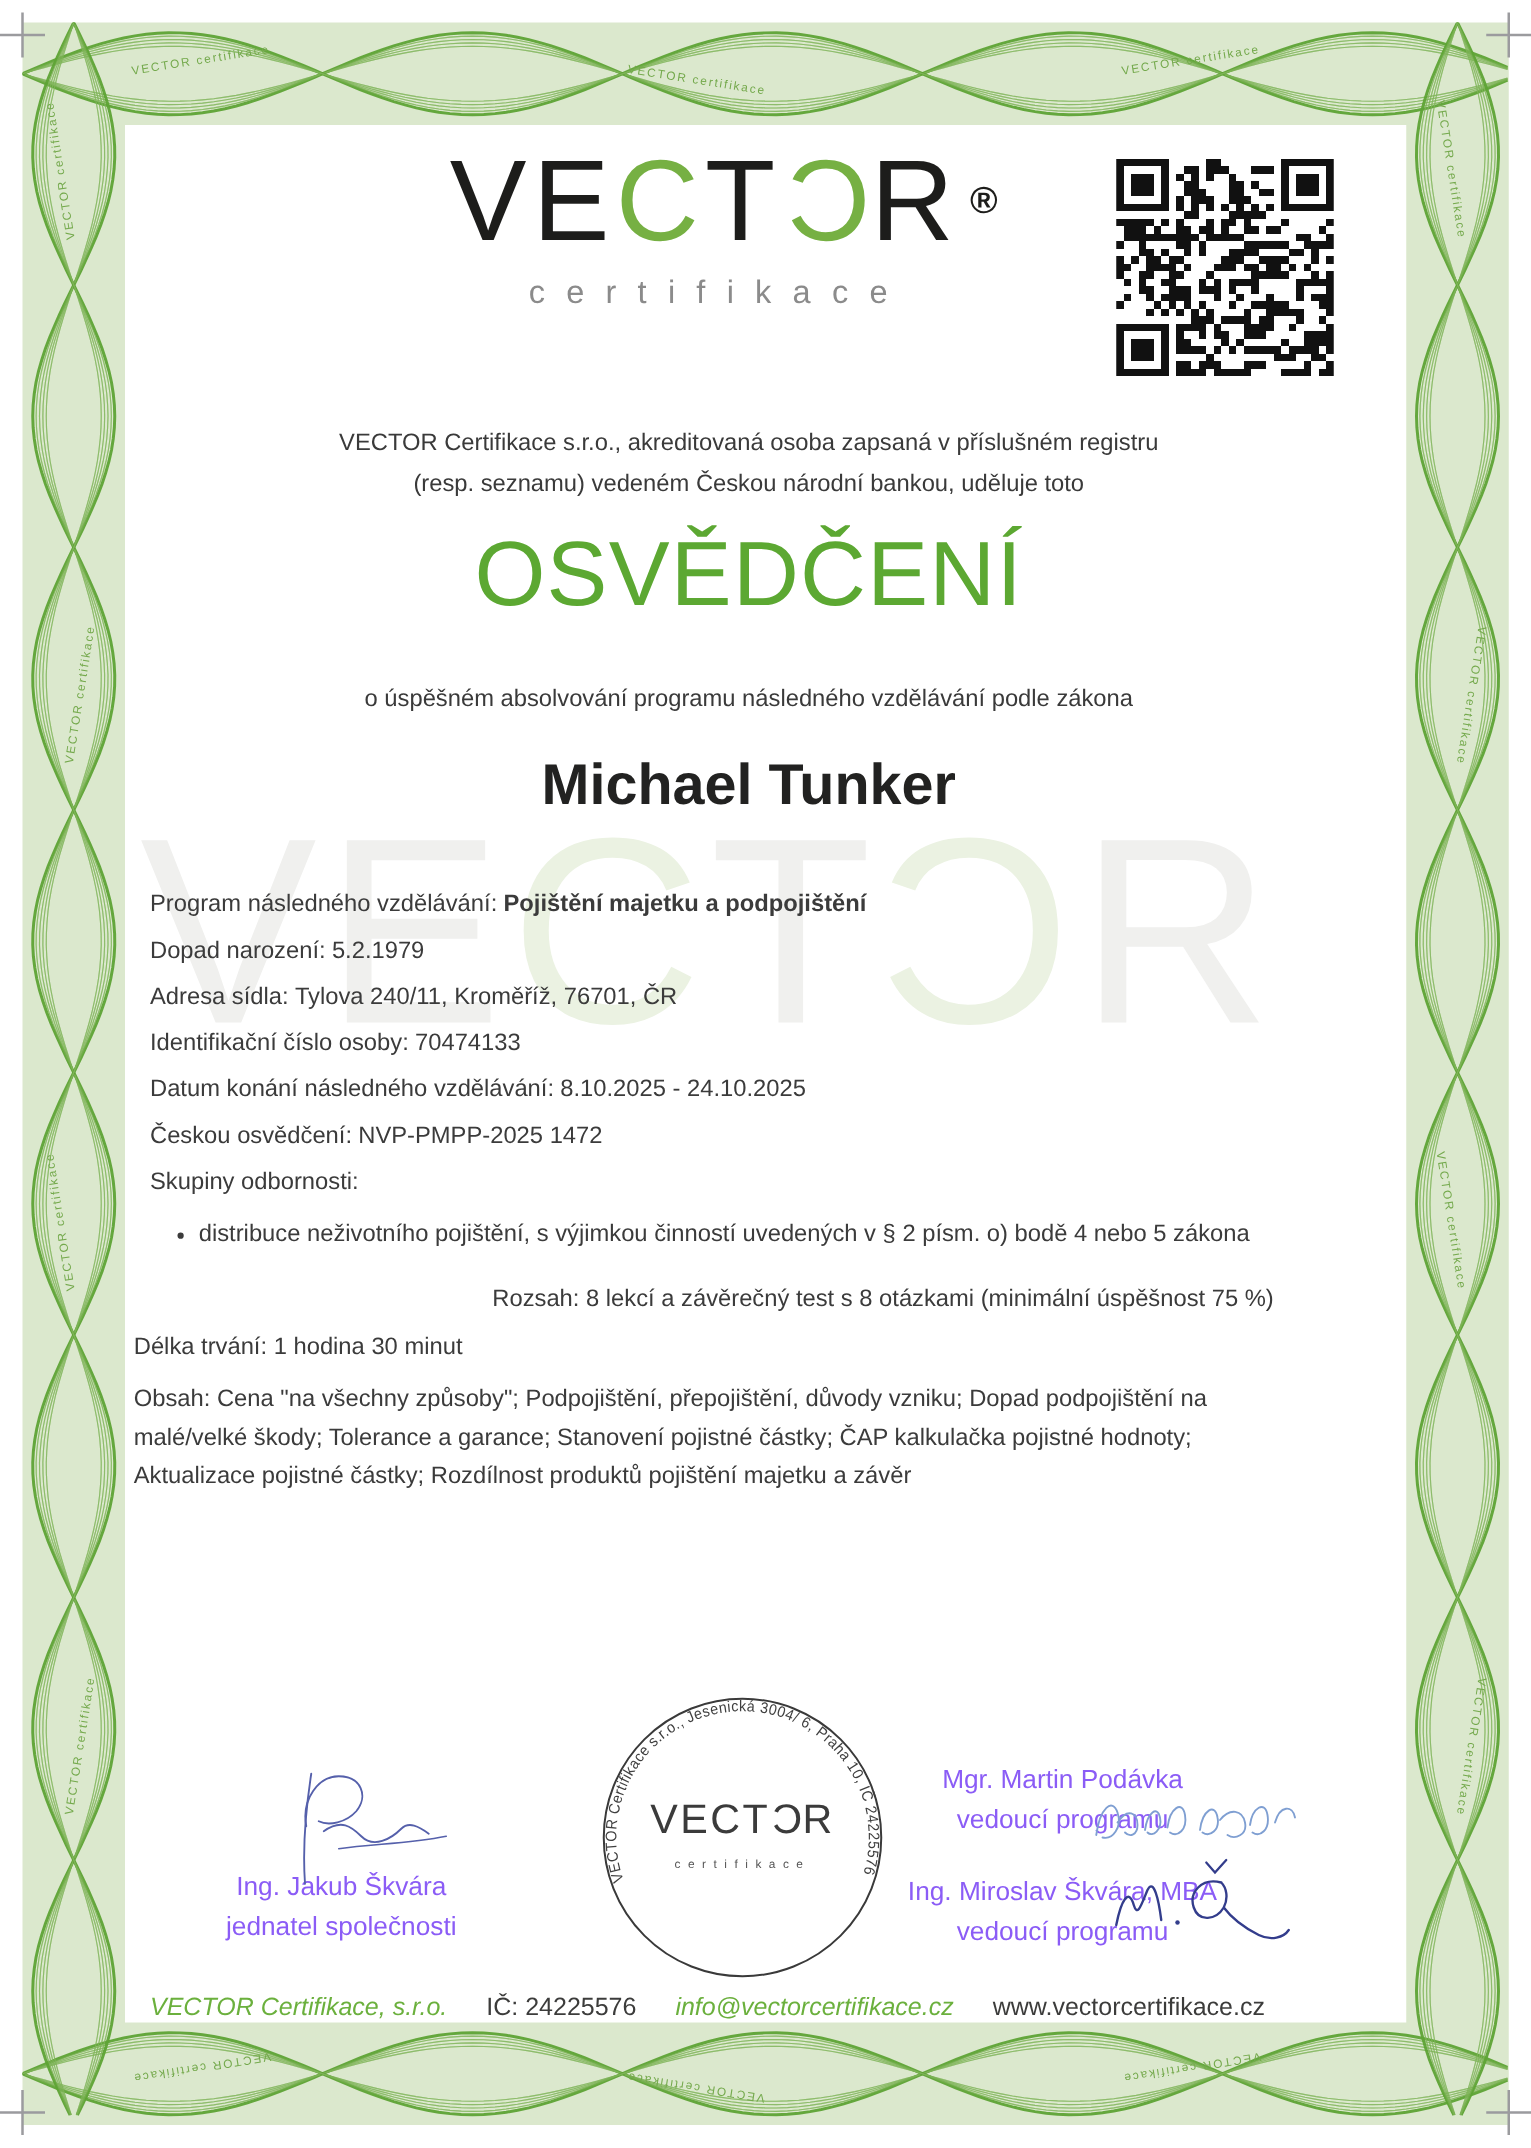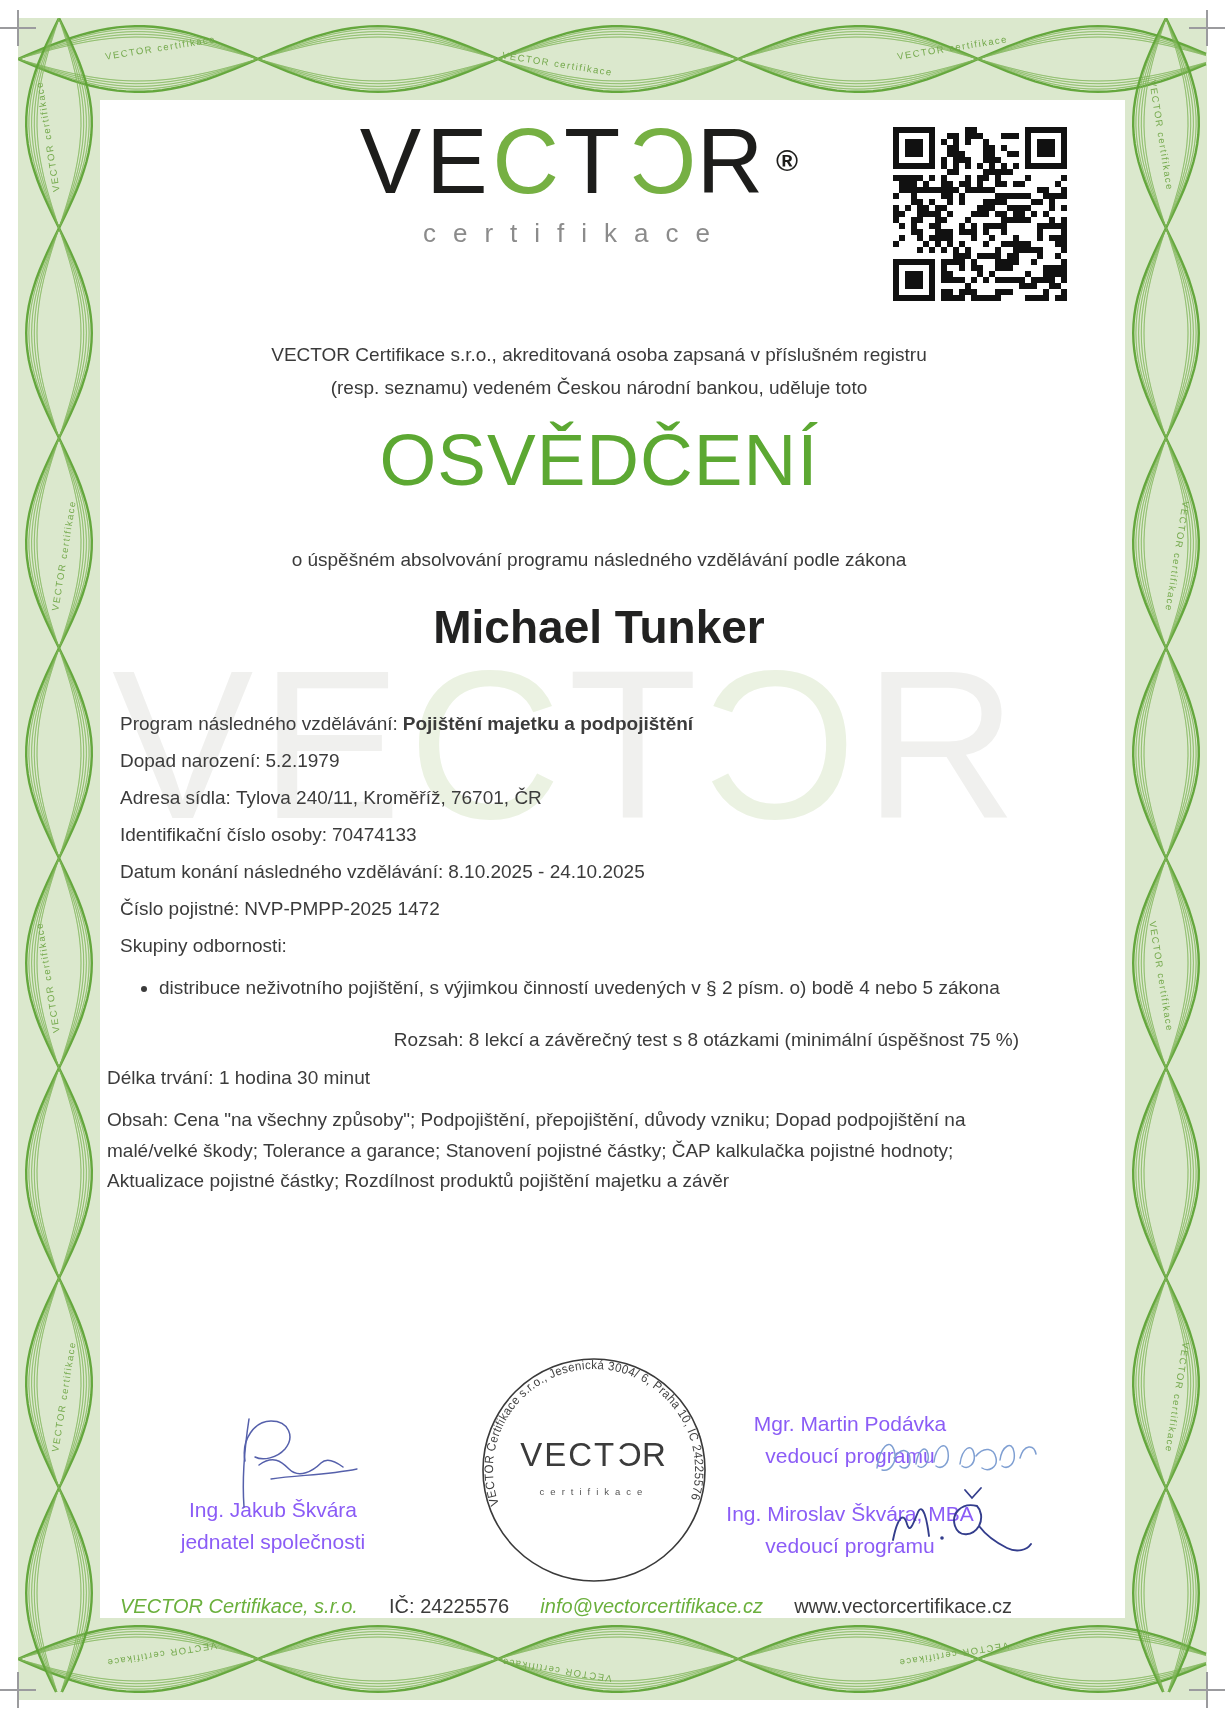--- a/index.html
+++ b/index.html
@@ -638,21 +638,21 @@
   <div class="detail-row">
     <span>Adresa sídla:</span><span class="val">Tylova 240/11, Kroměříž, 76701, ČR</span>
   </div>
   <div class="detail-row">
     <span>Identifikační číslo osoby:</span><span class="val">70474133</span>
   </div>
   <div class="detail-row">
     <span>Datum konání následného vzdělávání:</span><span class="val">8.10.2025 - 24.10.2025</span>
   </div>
   <div class="detail-row">
-    <span>Číslo pojistné:</span><span class="val">NVP-PMPP-2025 1472</span>
+    <span>Českou osvědčení:</span><span class="val">NVP-PMPP-2025 1472</span>
   </div>
   <div class="detail-row">
     <span>Skupiny odbornosti:</span><span class="val"></span>
   </div>
   <ul class="groups">
     <li>distribuce neživotního pojištění, s výjimkou činností uvedených v § 2 písm. o) bodě 4 nebo 5 zákona</li>
   </ul>
   <p class="p-rozsah">Rozsah: 8 lekcí a závěrečný test s 8 otázkami (minimální úspěšnost 75 %)</p>
   <p class="p-delka">Délka trvání: 1 hodina 30 minut</p>
   <p class="p-obsah">Obsah: Cena "na všechny způsoby"; Podpojištění, přepojištění, důvody vzniku; Dopad podpojištění na malé/velké škody; Tolerance a garance; Stanovení pojistné částky; ČAP kalkulačka pojistné hodnoty; Aktualizace pojistné částky; Rozdílnost produktů pojištění majetku a závěr</p>

